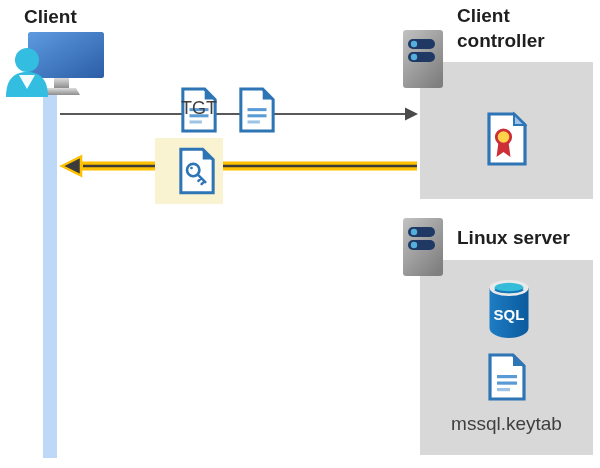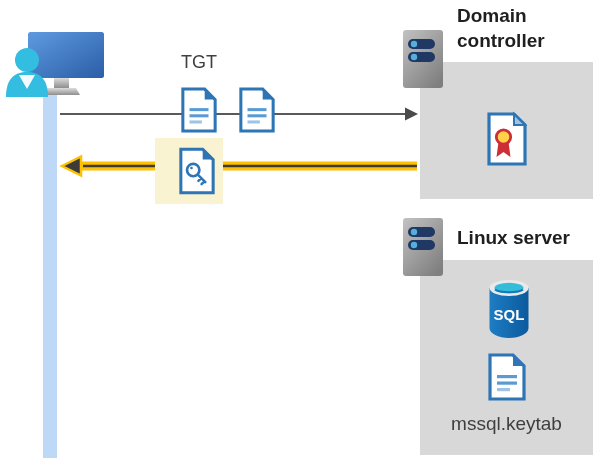--- a/index.html
+++ b/index.html
@@ -5,21 +5,21 @@
   html,body{margin:0;padding:0;background:#fff;}
   #canvas{
     position:relative;width:600px;height:468px;background:#fff;overflow:hidden;
     font-family:"Liberation Sans",sans-serif;
   }
   .abs{position:absolute;}
   .title{
     font-weight:bold;font-size:19px;line-height:25px;color:var(--text_dark);
   }
   .label{
-    font-size:18px;color:var(--text_gray);text-align:center;
+    font-size:18px;color:var(--text_gray);text-align:center;margin-top:46px;
   }
   .panel{background:var(--panel_gray);z-index:1;}
   .arrows{z-index:2;pointer-events:none;}
   .icon-layer{z-index:3;}
   .text-layer{z-index:4;}
   .highlight{background:var(--highlight_yellow);z-index:3;}
   .lifeline{background:var(--lifeline_blue);z-index:2;}
   .keytab-label{
     font-size:19px;color:var(--text_gray);text-align:center;z-index:4;
   }
@@ -138,22 +138,23 @@
   </svg>
 
   <svg class="abs icon-layer" style="left:487px;top:352px;" width="40" height="50" viewBox="0 0 40 50">
     <path d="M3,3 h23 l11,11 v33 h-34 z" fill="#fff" stroke="var(--doc_blue)" stroke-width="3.2"></path>
     <polygon points="26,3 37,14 26,14" fill="var(--doc_blue)"></polygon>
     <rect x="10" y="23" width="20" height="3.2" fill="var(--doc_blue_mid)"></rect>
     <rect x="10" y="29.5" width="20" height="3.2" fill="var(--doc_blue_mid)"></rect>
     <rect x="10" y="36" width="13" height="3.2" fill="var(--doc_blue_light)"></rect>
   </svg>
 
+  <div class="abs title text-layer" style="left:24px;top:4px;">Client</div>
 
   <div class="abs label text-layer" style="left:169px;top:52px;width:60px;">TGT</div>
 
-  <div class="abs title text-layer" style="left:457px;top:3px;width:130px;">Domain controller</div>
+  <div class="abs title text-layer" style="left:457px;top:3px;width:130px;">Client controller</div>
 
   <div class="abs keytab-label" style="left:420px;top:413px;width:173px;">mssql.keytab</div>
 
   <div class="abs title text-layer" style="left:457px;top:225px;width:140px;white-space:nowrap;">Linux server</div>
 
 </div>
 
 </body></html>

